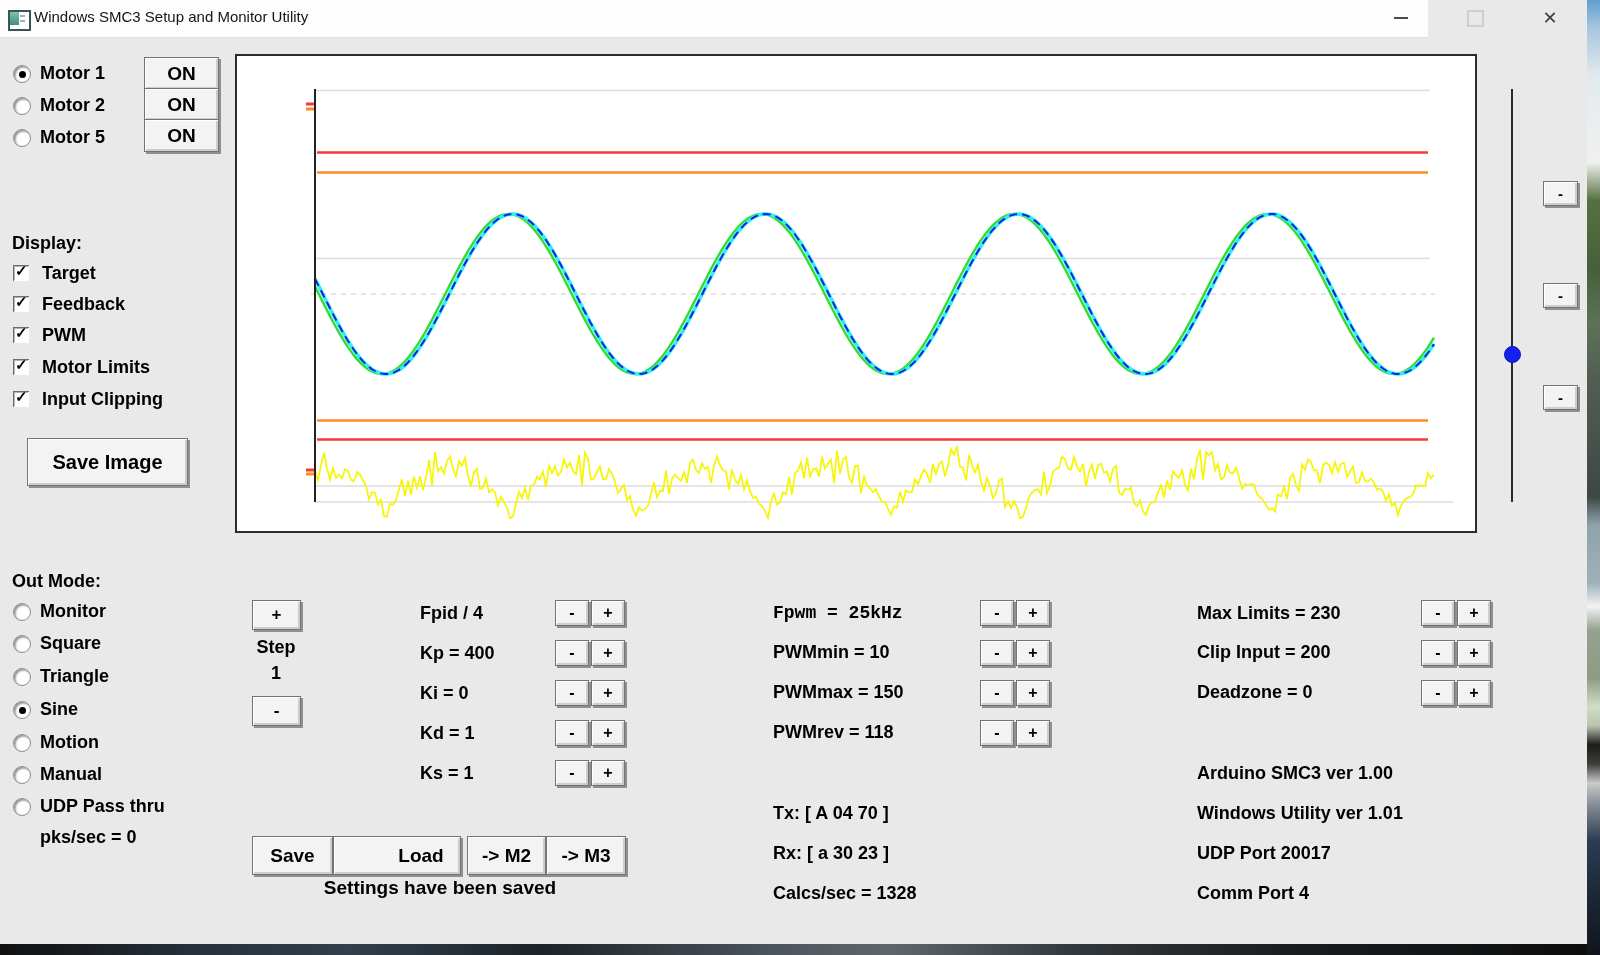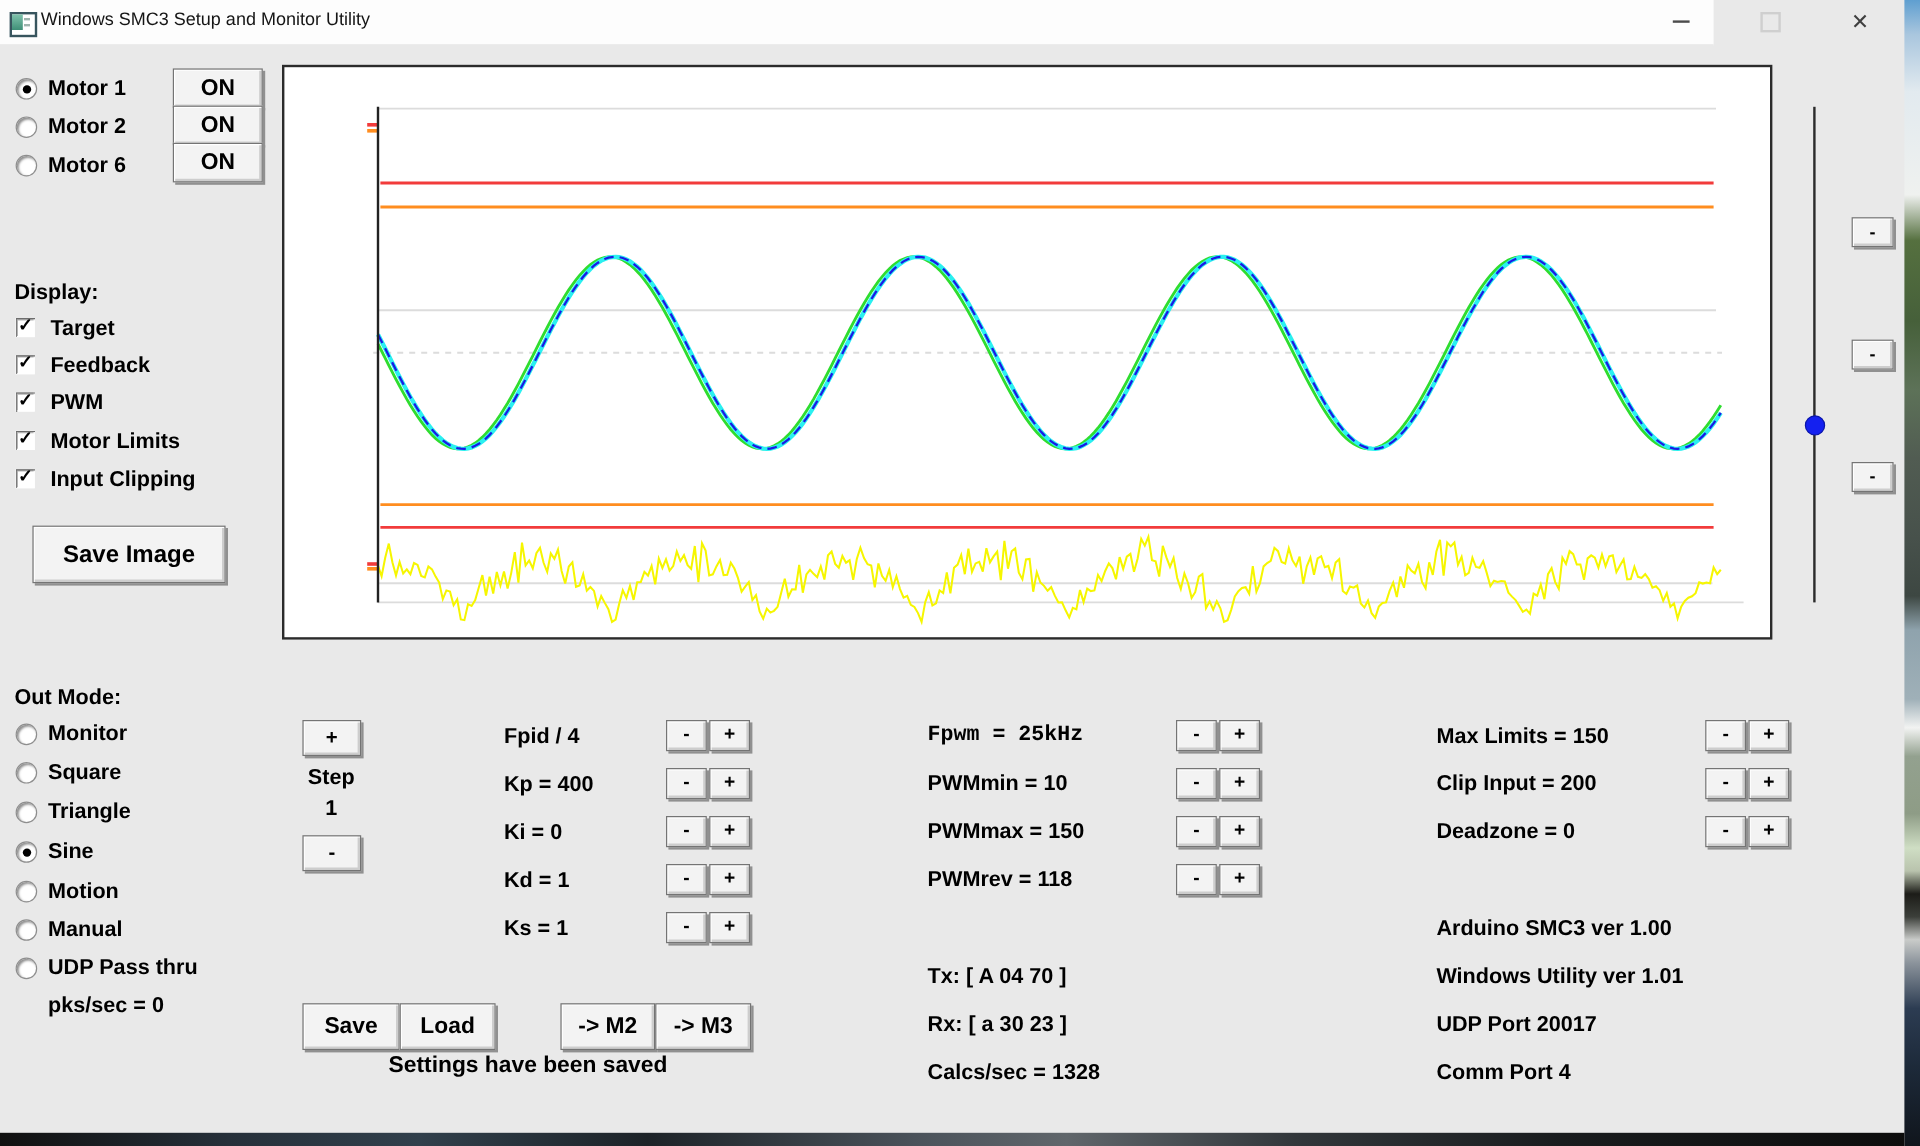--- a/index.html
+++ b/index.html
@@ -83,21 +83,21 @@
     <span class="dot"></span>
   </div>
 <div class="abs lbl" style="left:40px;top:62px;">Motor 1</div>
 <div class="abs b3" style="left:144px;top:57px;width:73px;height:31px;font-size:19px;">ON</div>
 
 <div class="abs radio" style="left:13px;top:97px;" data-checked="false"></div>
 <div class="abs lbl" style="left:40px;top:94px;">Motor 2</div>
 <div class="abs b3" style="left:144px;top:88px;width:73px;height:31px;font-size:19px;">ON</div>
 
 <div class="abs radio" style="left:13px;top:129px;" data-checked="false"></div>
-<div class="abs lbl" style="left:40px;top:126px;">Motor 6</div>
+<div class="abs lbl" style="left:40px;top:126px;">Motor 5</div>
 <div class="abs b3" style="left:144px;top:119px;width:73px;height:31px;font-size:19px;">ON</div>
 
 <div class="abs lbl" style="left:12px;top:232px;">Display:</div>
 
 <div class="abs cb" style="left:13px;top:265px;" data-checked="true">
     <span class="mark">✓</span>
   </div>
 <div class="abs lbl" style="left:42px;top:262px;">Target</div>
 
 <div class="abs cb" style="left:13px;top:296px;" data-checked="true">
@@ -205,21 +205,21 @@
 <div class="abs b3 pm" style="left:1016px;top:640px;">+</div>
 
 <div class="abs lbl" style="left:773px;top:681px;">PWMmax = 150</div>
 <div class="abs b3 pm" style="left:980px;top:680px;">-</div>
 <div class="abs b3 pm" style="left:1016px;top:680px;">+</div>
 
 <div class="abs lbl" style="left:773px;top:721px;">PWMrev = 118</div>
 <div class="abs b3 pm" style="left:980px;top:720px;">-</div>
 <div class="abs b3 pm" style="left:1016px;top:720px;">+</div>
 
-<div class="abs lbl" style="left:1197px;top:602px;">Max Limits = 150</div>
+<div class="abs lbl" style="left:1197px;top:602px;">Max Limits = 230</div>
 <div class="abs b3 pm" style="left:1421px;top:600px;">-</div>
 <div class="abs b3 pm" style="left:1457px;top:600px;">+</div>
 
 <div class="abs lbl" style="left:1197px;top:641px;">Clip Input = 200</div>
 <div class="abs b3 pm" style="left:1421px;top:640px;">-</div>
 <div class="abs b3 pm" style="left:1457px;top:640px;">+</div>
 
 <div class="abs lbl" style="left:1197px;top:681px;">Deadzone = 0</div>
 <div class="abs b3 pm" style="left:1421px;top:680px;">-</div>
 <div class="abs b3 pm" style="left:1457px;top:680px;">+</div>
@@ -227,16 +227,16 @@
 <div class="abs lbl" style="left:773px;top:802px;">Tx: [ A 04 70 ]</div>
 <div class="abs lbl" style="left:773px;top:842px;">Rx: [ a 30 23 ]</div>
 <div class="abs lbl" style="left:773px;top:882px;">Calcs/sec = 1328</div>
 
 <div class="abs lbl" style="left:1197px;top:762px;">Arduino SMC3 ver 1.00</div>
 <div class="abs lbl" style="left:1197px;top:802px;">Windows Utility ver 1.01</div>
 <div class="abs lbl" style="left:1197px;top:842px;">UDP Port 20017</div>
 <div class="abs lbl" style="left:1197px;top:882px;">Comm Port 4</div>
 
 <div class="abs b3" style="left:252px;top:836px;width:79px;height:37px;font-size:19px;">Save</div>
-<div class="abs b3" style="left:333px;top:836px;width:78px;height:37px;font-size:19px;">Load</div>
+<div class="abs b3" style="left:333px;top:836px;width:78px;height:37px;font-size:19px;padding-left:48px;">Load</div>
 <div class="abs b3" style="left:467px;top:836px;width:77px;height:37px;font-size:19px;">-&gt; M2</div>
 <div class="abs b3" style="left:546px;top:836px;width:78px;height:37px;font-size:19px;">-&gt; M3</div>
 <div class="abs lbl" style="left:270px;top:877px;width:340px;text-align:center;font-size:19px;">Settings have been saved</div>
 
 </body></html>

